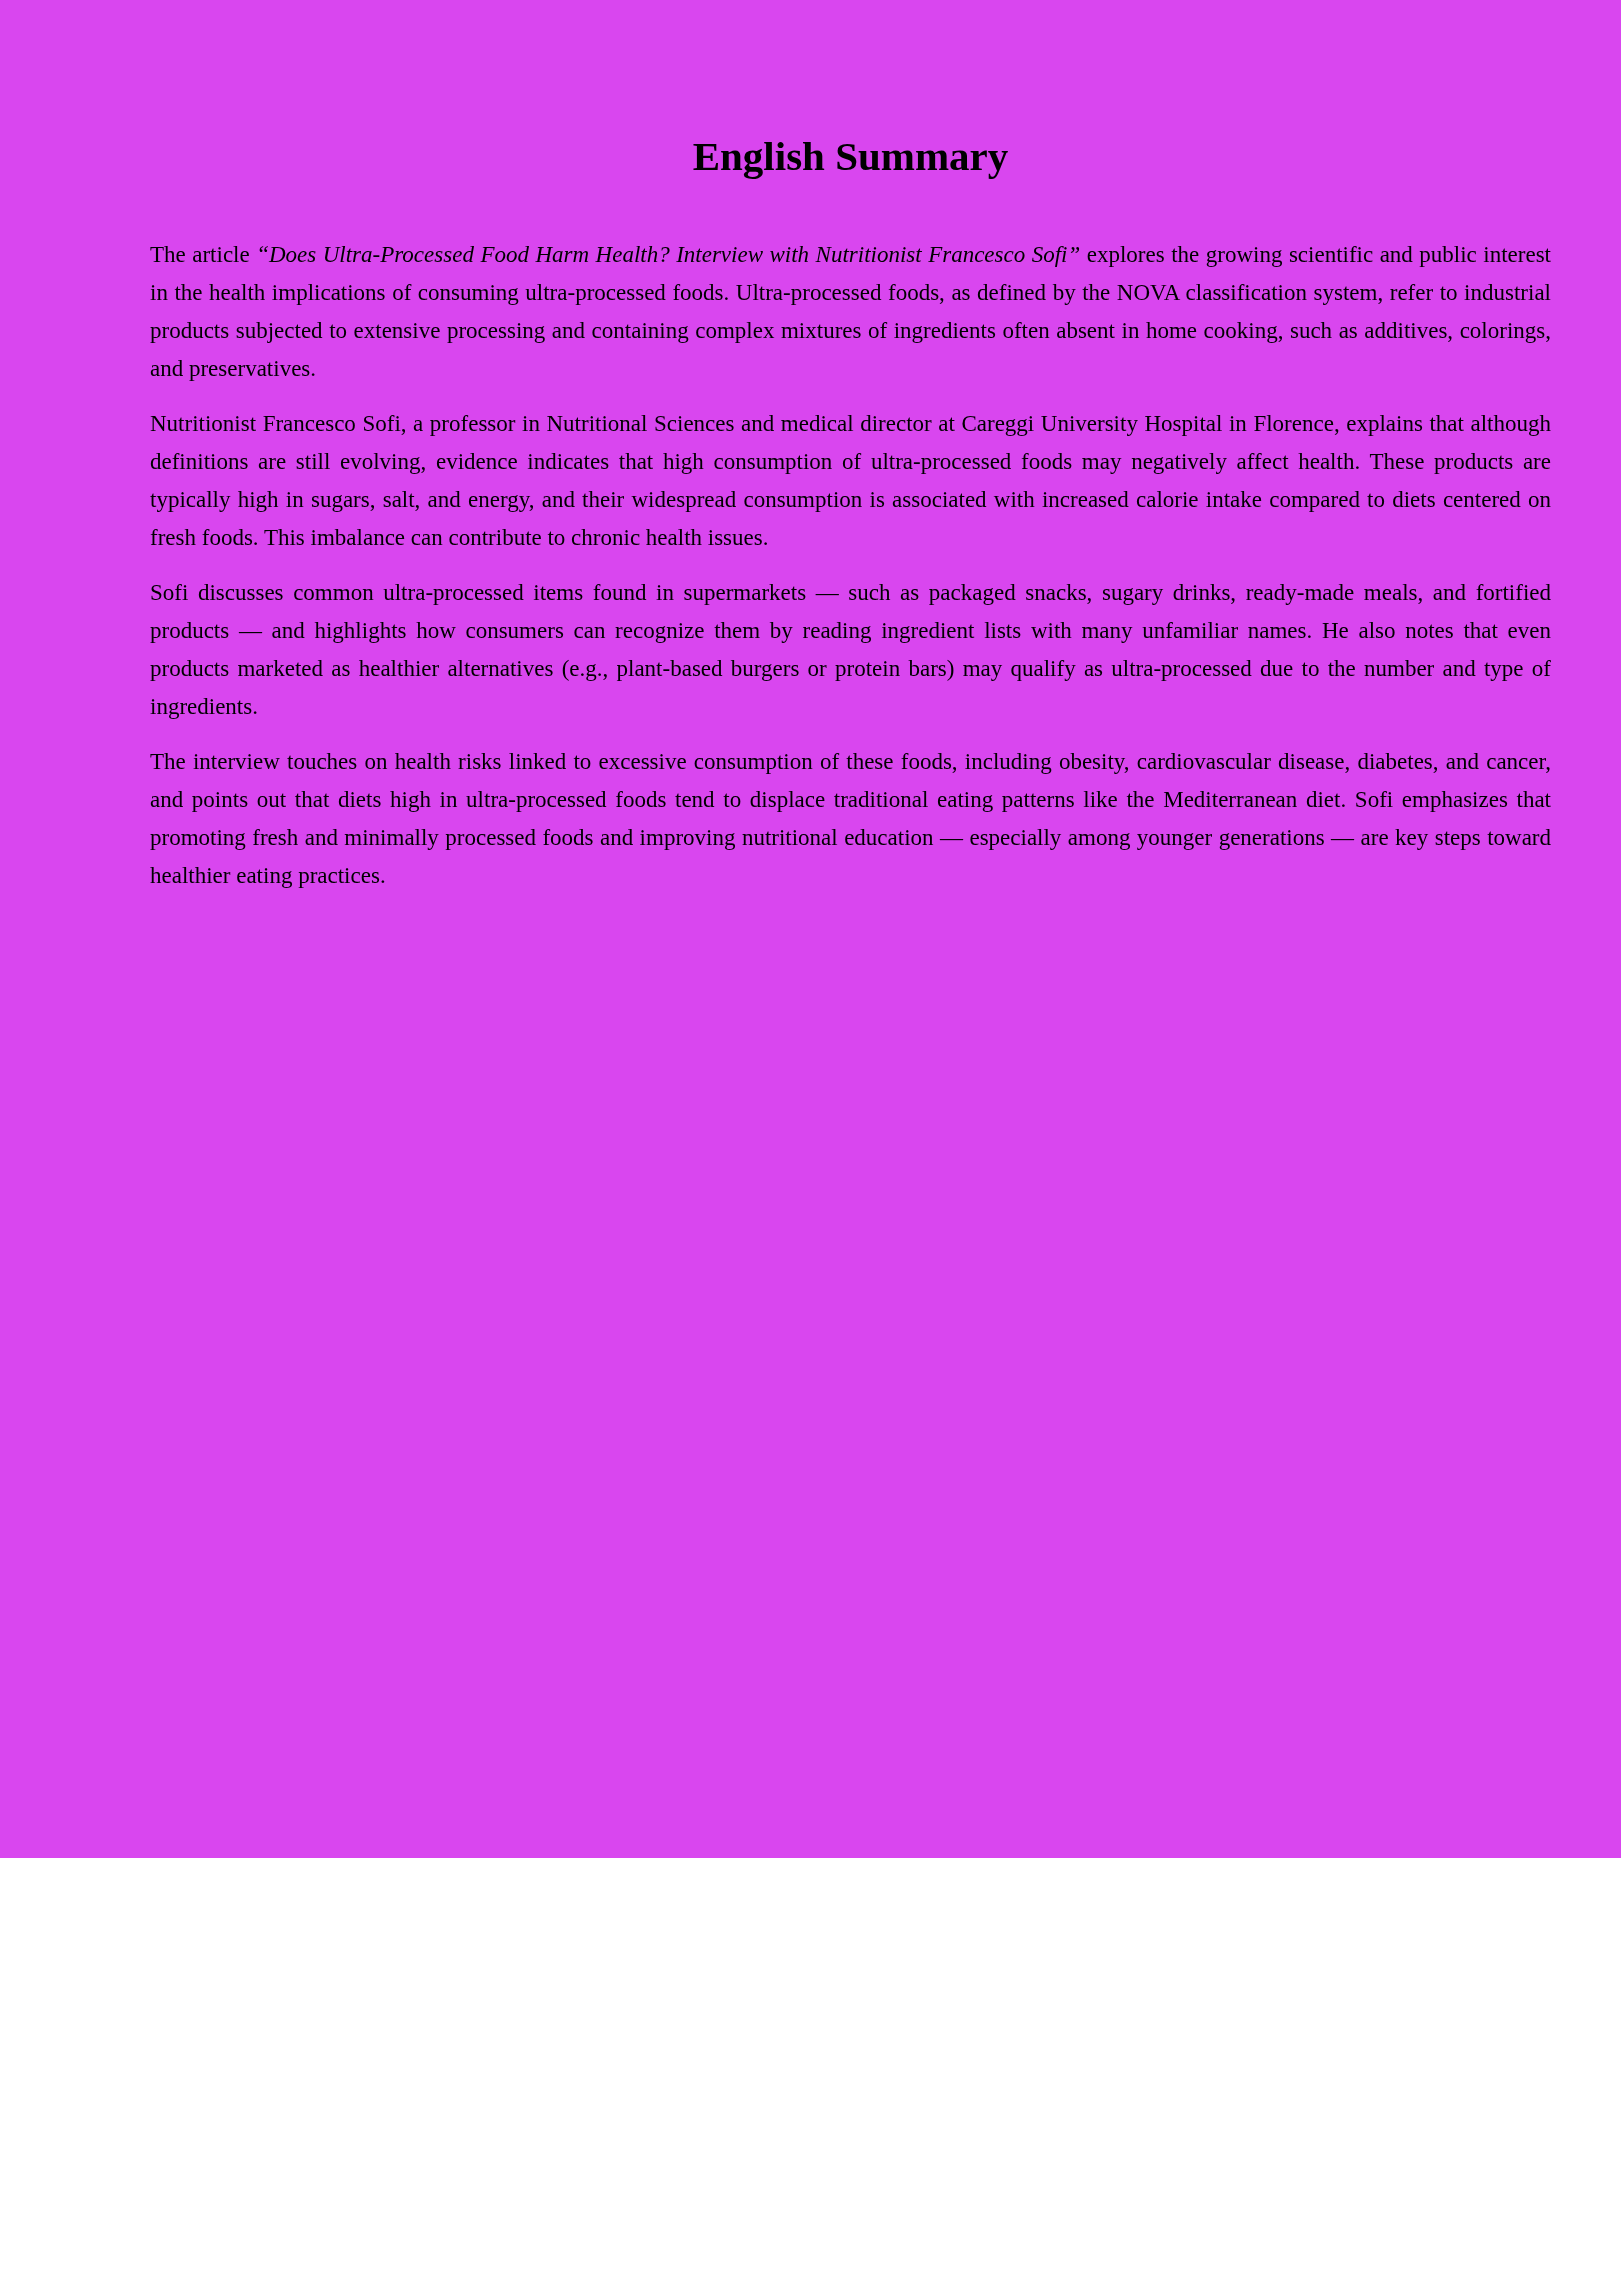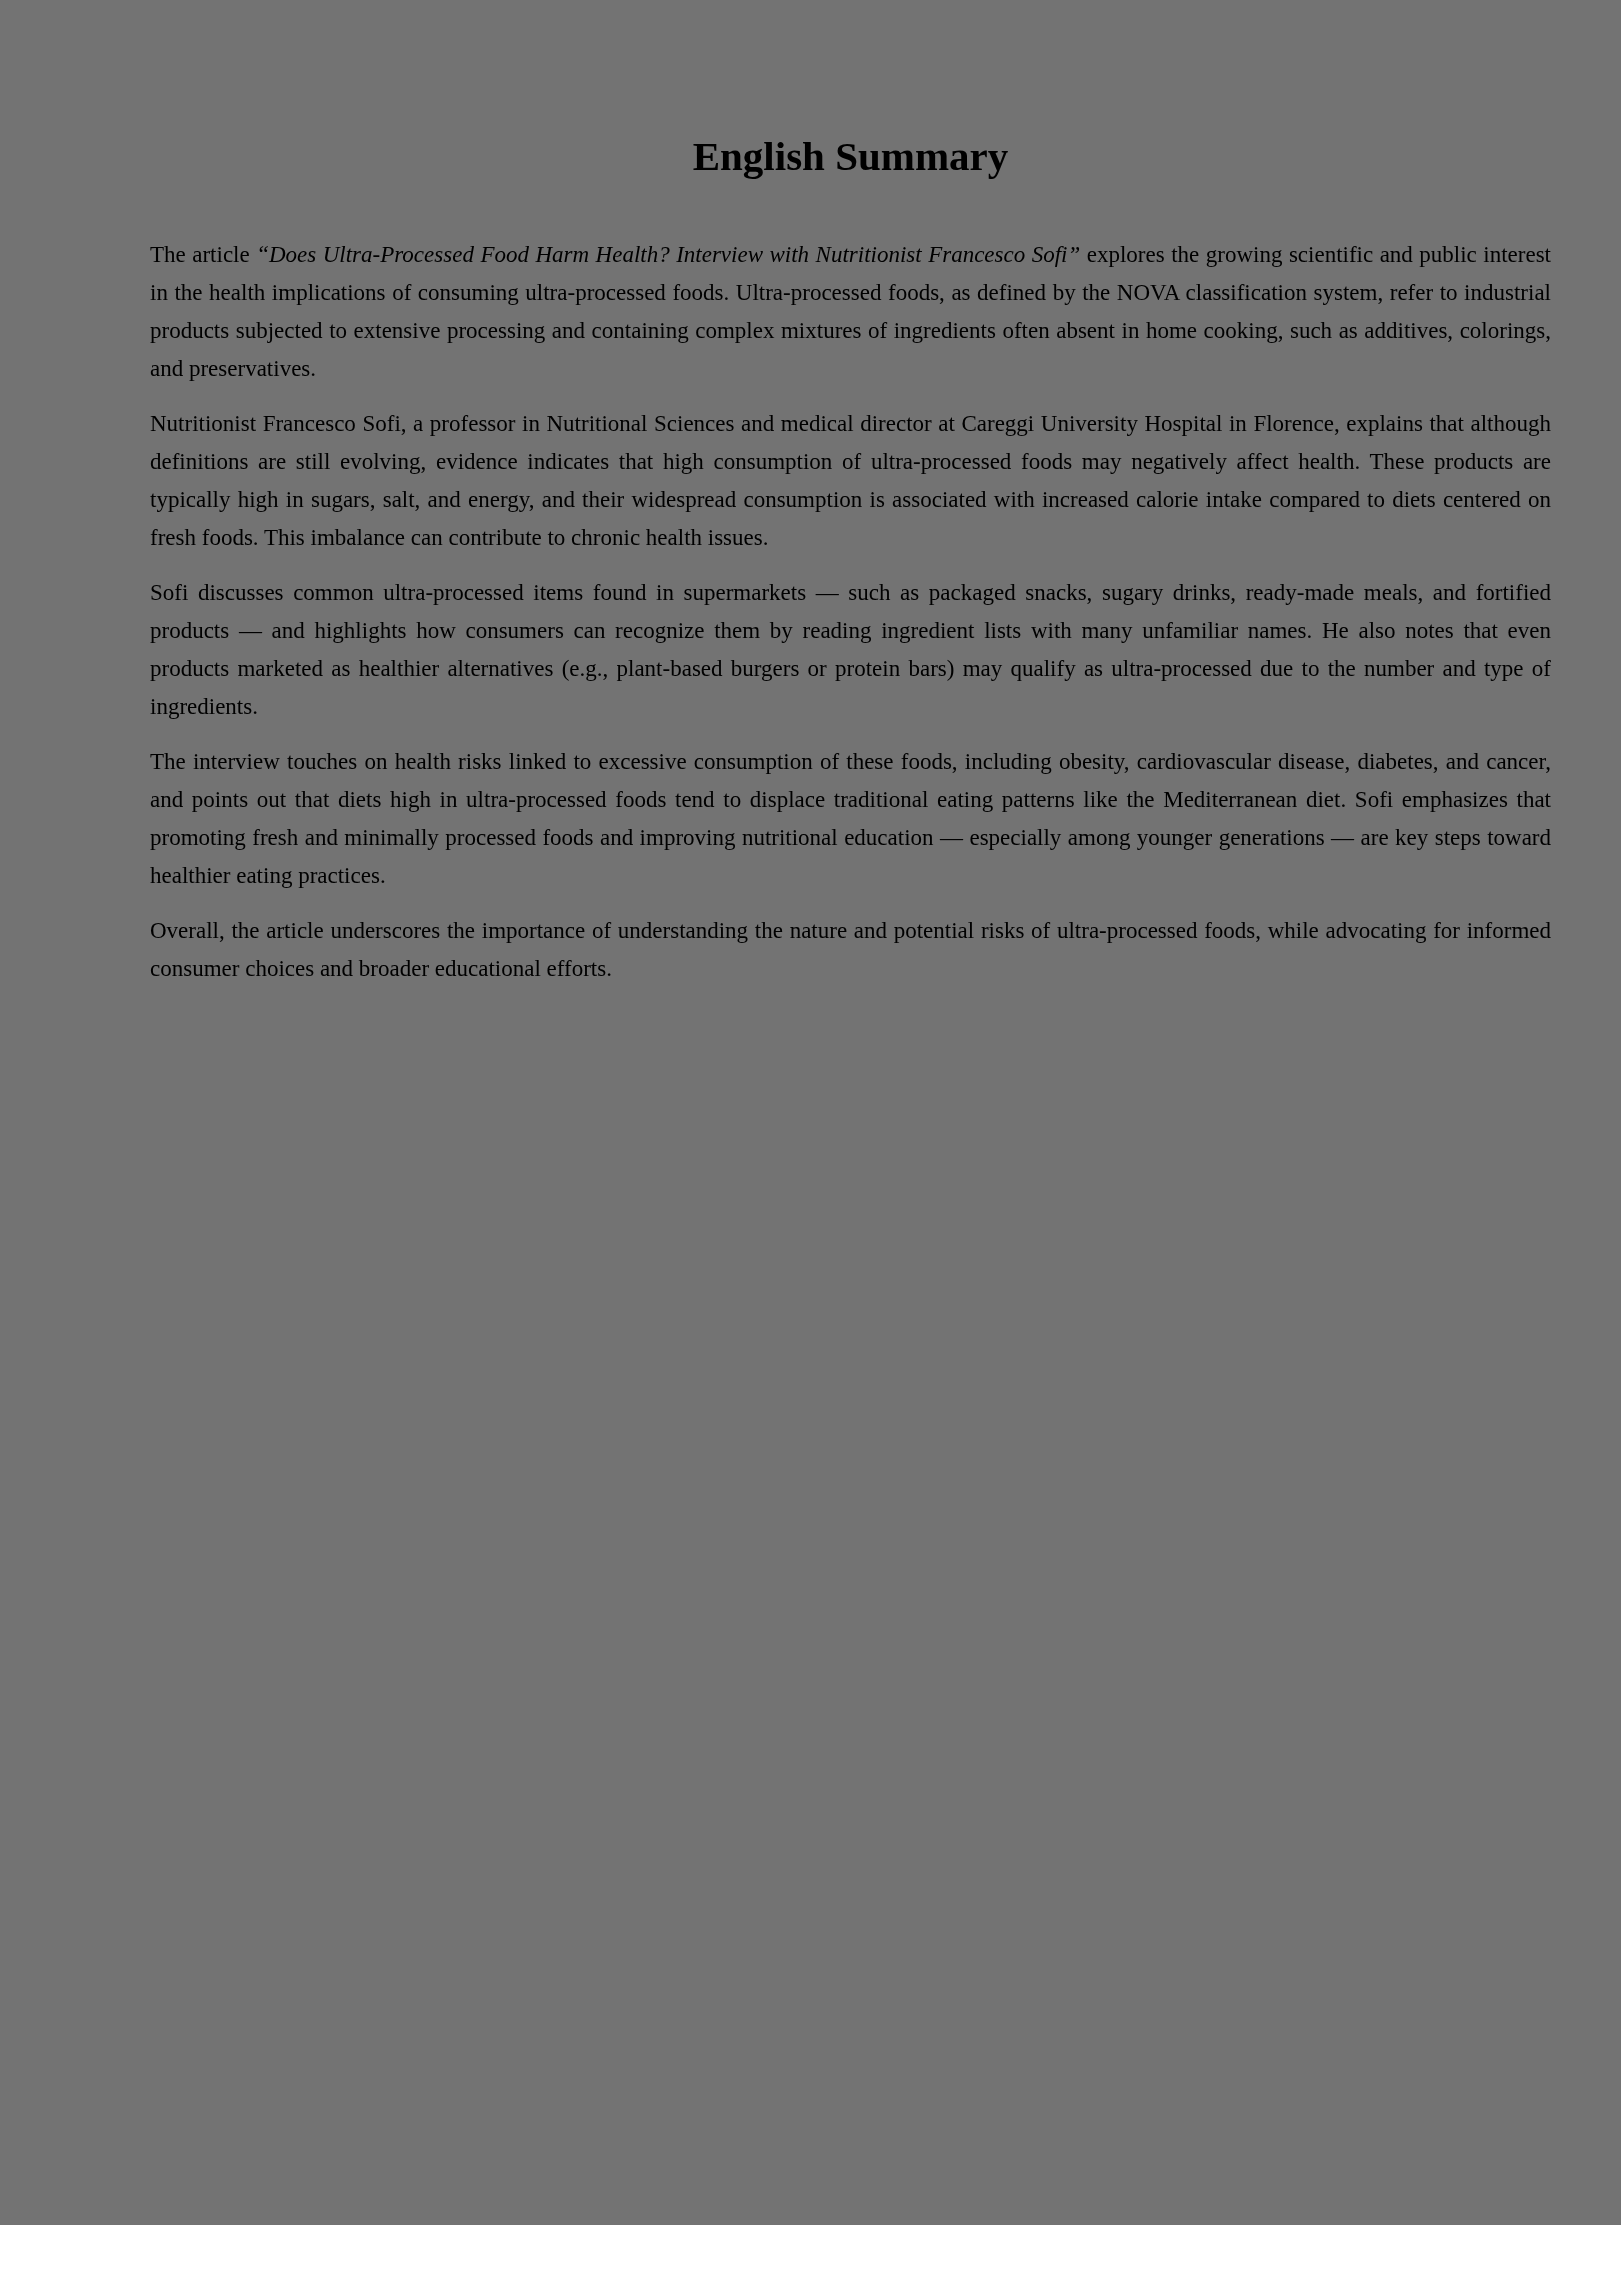--- a/index.html
+++ b/index.html
@@ -3,22 +3,22 @@
 <meta charset="utf-8">
 <style>
   html, body {
     margin: 0;
     padding: 0;
     background: #ffffff;
   }
   .page {
     position: relative;
     width: 1621px;
-    height: 2225px;
-    background: #737373;
+    height: 1858px;
+    background: #d946ef;
     color: #000000;
     font-family: "Liberation Serif", serif;
     box-sizing: border-box;
     padding: 133px 70px 0 150px;
     overflow: hidden;
   }
   .doc-title {
     margin: 0;
     text-align: center;
     font-size: 41px;
@@ -51,17 +51,16 @@
   <div class="doc-content">
 
     <p><span>The article </span><em>“Does Ultra-Processed Food Harm Health? Interview with Nutritionist Francesco Sofi”</em><span> explores the growing scientific and public interest in the health implications of consuming ultra-processed foods. Ultra-processed foods, as defined by the NOVA classification system, refer to industrial products subjected to extensive processing and containing complex mixtures of ingredients often absent in home cooking, such as additives, colorings, and preservatives.</span></p>
 
     <p>Nutritionist Francesco Sofi, a professor in Nutritional Sciences and medical director at Careggi University Hospital in Florence, explains that although definitions are still evolving, evidence indicates that high consumption of ultra-processed foods may negatively affect health. These products are typically high in sugars, salt, and energy, and their widespread consumption is associated with increased calorie intake compared to diets centered on fresh foods. This imbalance can contribute to chronic health issues.</p>
 
     <p>Sofi discusses common ultra-processed items found in supermarkets — such as packaged snacks, sugary drinks, ready-made meals, and fortified products — and highlights how consumers can recognize them by reading ingredient lists with many unfamiliar names. He also notes that even products marketed as healthier alternatives (e.g., plant-based burgers or protein bars) may qualify as ultra-processed due to the number and type of ingredients.</p>
 
     <p>The interview touches on health risks linked to excessive consumption of these foods, including obesity, cardiovascular disease, diabetes, and cancer, and points out that diets high in ultra-processed foods tend to displace traditional eating patterns like the Mediterranean diet. Sofi emphasizes that promoting fresh and minimally processed foods and improving nutritional education — especially among younger generations — are key steps toward healthier eating practices.</p>
 
-    <p>Overall, the article underscores the importance of understanding the nature and potential risks of ultra-processed foods, while advocating for informed consumer choices and broader educational efforts.</p>
 
   </div>
 </div>
 
 
 </body></html>

